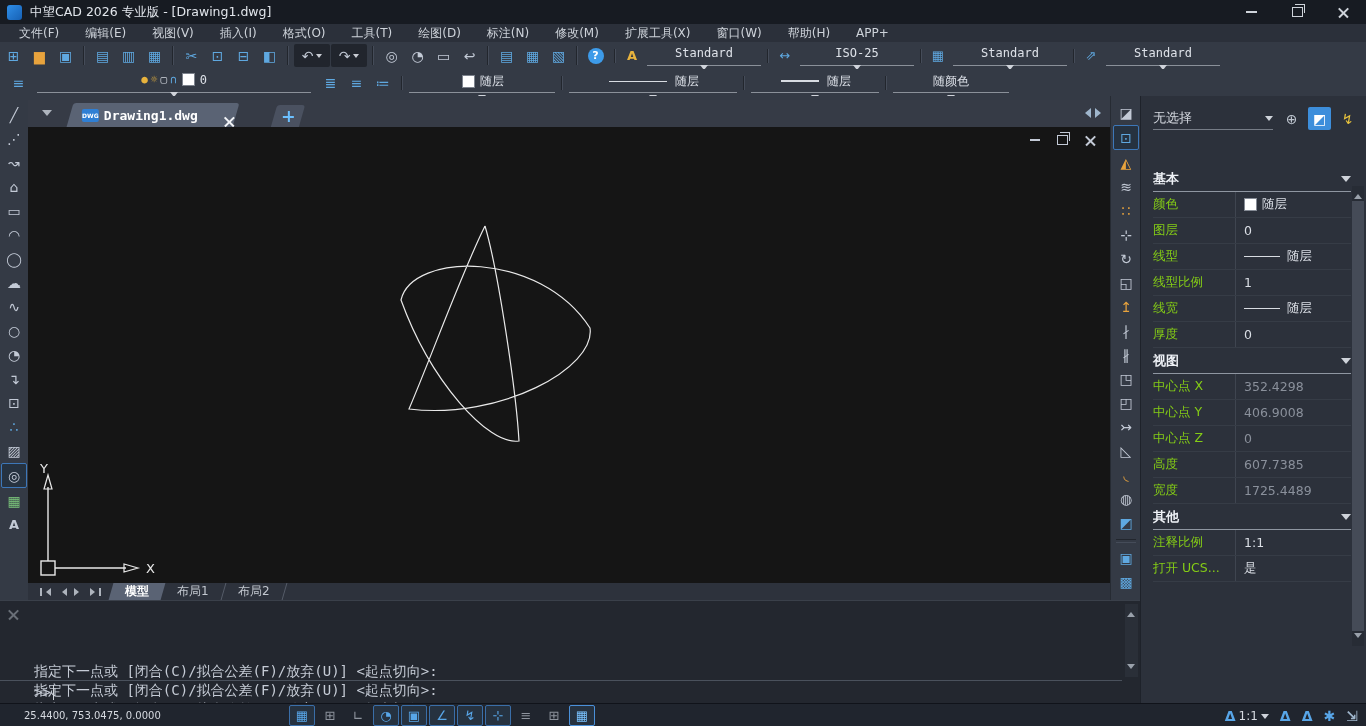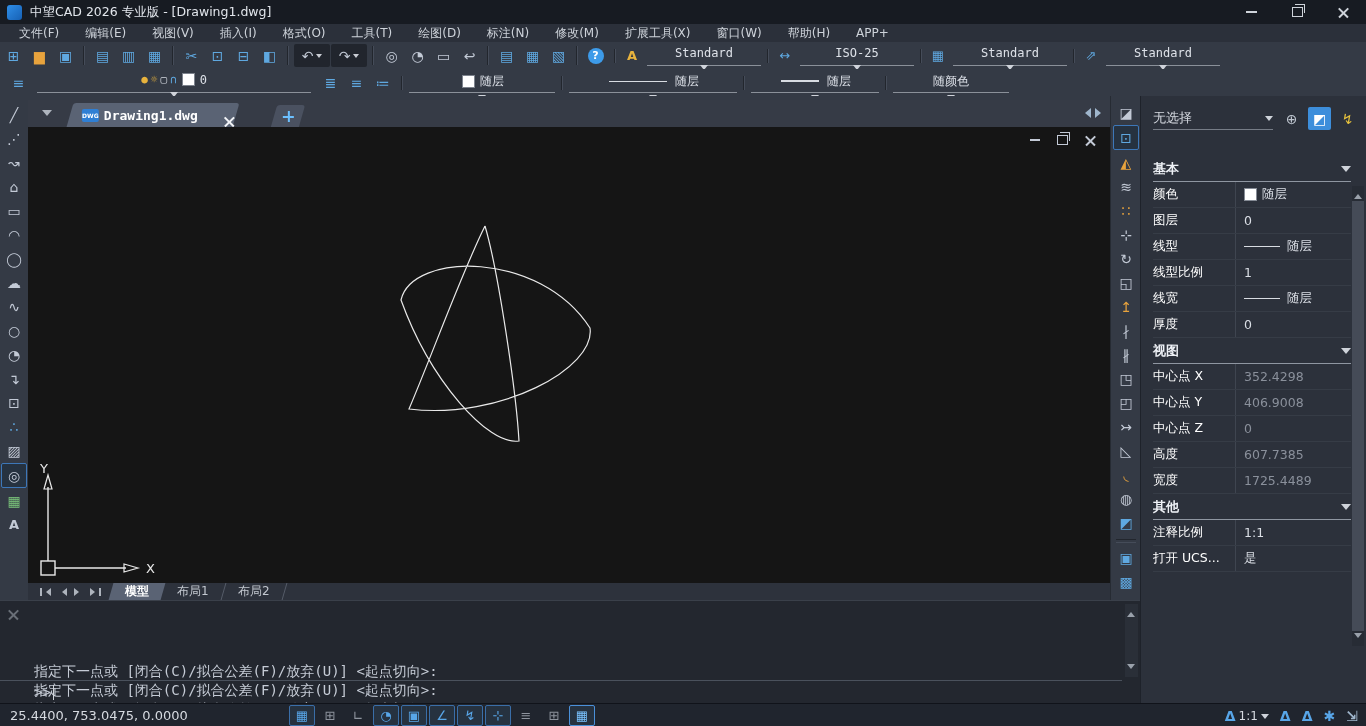--- a/index.html
+++ b/index.html
@@ -113,28 +113,28 @@
   .props-close{color:#cfd4db;}
   .selector-row{margin:11px 8px 0 12px;display:flex;align-items:center;}
   .sel-dd{width:120px;height:22px;border-bottom:1px solid #767c86;display:flex;
         align-items:center;justify-content:space-between;color:#d6dae1;font-size:13px;}
   .sel-dd .caret-dd{width:0;height:0;border:4.5px solid transparent;border-top:5.5px solid #cfd3da;margin-top:5px;}
   .hbtn{width:23px;height:23px;margin-left:5px;display:flex;align-items:center;justify-content:center;
         color:#bfc6d0;font-size:14px;border-radius:2px;}
   .hbtn.active{background:#3d8edb;color:#fff;}
   .hbtn:last-child{color:#e8c33d;}
   .psection{margin:0 16px 0 12px;}
-  .psection.first{margin-top:26px;}
+  .psection.first{margin-top:36px;}
   .psection.gap{}
   .psec-head{display:flex;justify-content:space-between;align-items:center;height:25px;
         border-bottom:1px solid #8f96a1;}
   .psec-title{font-size:13px;font-weight:bold;color:#eef1f6;}
   .psec-caret{width:0;height:0;border:5px solid transparent;border-top:6px solid #cfd3da;margin-top:6px;}
   .prow{display:flex;height:25px;align-items:center;border-bottom:1px solid #363c46;font-size:12.5px;}
-  .plabel{width:82px;color:#ffffff;flex-shrink:0;overflow:hidden;white-space:nowrap;}
+  .plabel{width:82px;color:#84cc16;flex-shrink:0;overflow:hidden;white-space:nowrap;}
   .pval{flex:1;border-left:1px solid #3f4550;padding-left:8px;height:100%;
         display:flex;align-items:center;color:#dbdfe6;}
   .swatch{display:none;width:11px;height:11px;background:#fff;border:1px solid #858b95;margin-right:5px;}
   .swatch.show{display:inline-block;}
   .vline{display:none;width:36px;height:1px;background:#d8dce2;margin-right:7px;}
   .vline.show{display:inline-block;}
   .pvtext.dim{color:#8a909b;}
   .pscroll{position:absolute;right:3px;top:90px;width:12px;height:460px;background:#272c35;}
   .pscroll .thumb{position:absolute;left:0;right:0;top:15px;bottom:15px;background:#454b57;}
   .tri-up{position:absolute;top:4px;left:2px;width:0;height:0;border:4px solid transparent;border-bottom:5px solid #9aa1ab;}
@@ -146,21 +146,21 @@
   .cmd-lines{position:absolute;left:34px;top:4px;font-family:"DejaVu Sans Mono",monospace;
        font-size:14px;line-height:19px;color:#c5cbd5;white-space:pre;}
   .cmd-sep{position:absolute;left:0;right:18px;top:79px;border-top:1px solid #4a515c;}
   .cmd-prompt{position:absolute;left:34px;top:83px;font-family:"DejaVu Sans Mono",monospace;
        font-size:14px;color:#c5cbd5;display:flex;align-items:center;}
   .cursor{width:1.5px;height:15px;background:#d0d4da;margin-left:2px;}
   .cmd-scroll{position:absolute;right:2px;top:3px;width:13px;height:73px;background:#2a2f38;}
   
   .status{position:absolute;left:0;top:703px;width:1366px;height:23px;background:#20252e;
        border-top:1px solid #10131a;display:flex;align-items:center;}
-  .coords{margin-left:10px;font-size:13px;color:#d6dae0;}
+  .coords{margin-left:24px;font-size:10px;color:#d6dae0;}
   .stoggles{position:absolute;left:289px;top:1px;display:flex;gap:2px;align-items:center;height:21px;}
   .stgl{width:24px;height:19px;display:flex;align-items:center;justify-content:center;
        font-size:13px;color:#8d939d;border:1px solid transparent;border-radius:2px;}
   .stgl.on{color:#58a6e8;border-color:#3a6ea8;background:#263240;}
   .stgl.bright{color:#7ac3ff;border-color:#4a90d9;}
   .sright{position:absolute;right:8px;top:0;height:23px;display:flex;align-items:center;gap:11px;}
   .annot{display:flex;align-items:center;gap:3px;}
   .annot-g{color:#58a6e8;font-size:14px;font-weight:bold;}
   .annot-label{color:#d6dae0;font-size:12px;}
   .s-caret{width:0;height:0;border:4px solid transparent;border-top:5px solid #cfd3da;margin-top:5px;}

